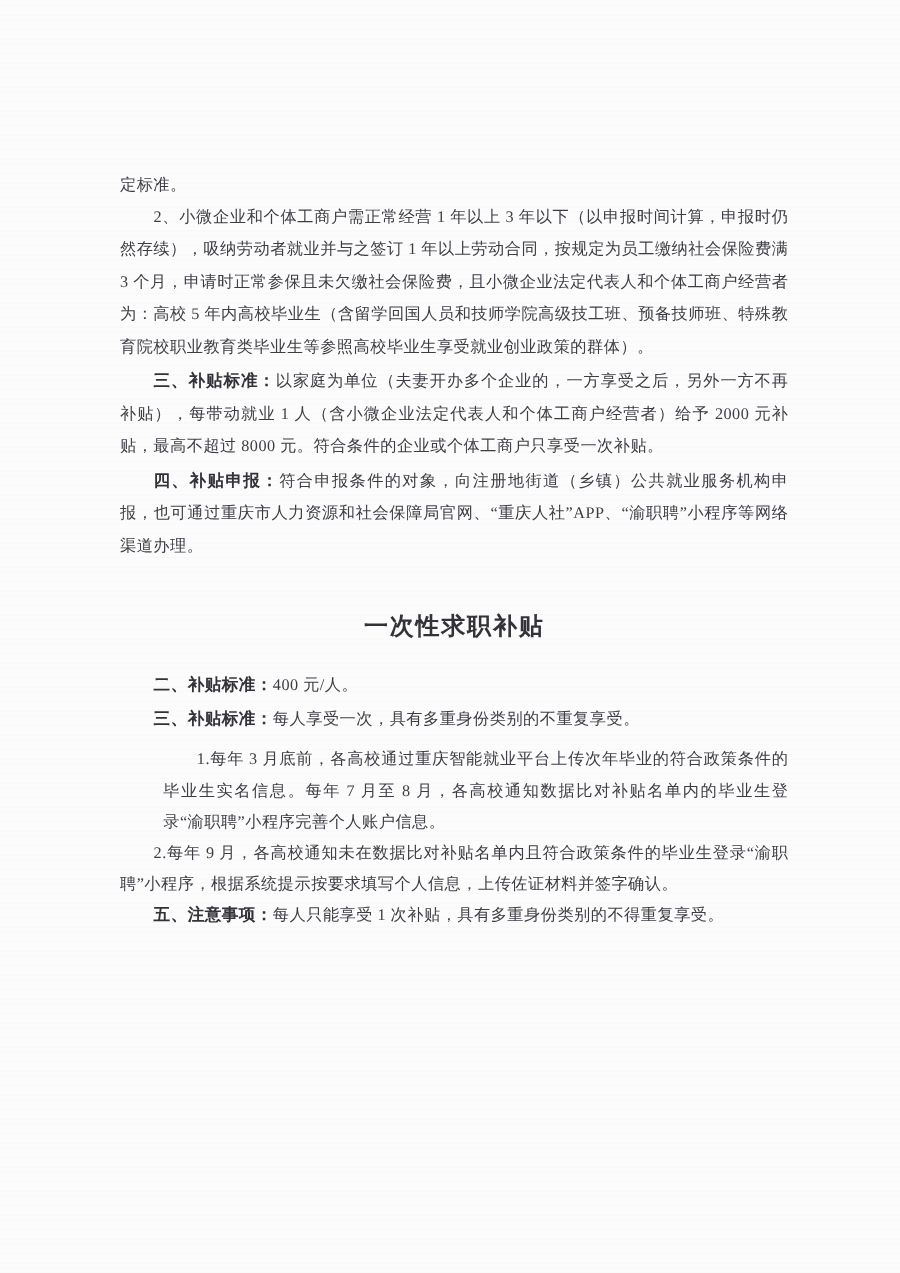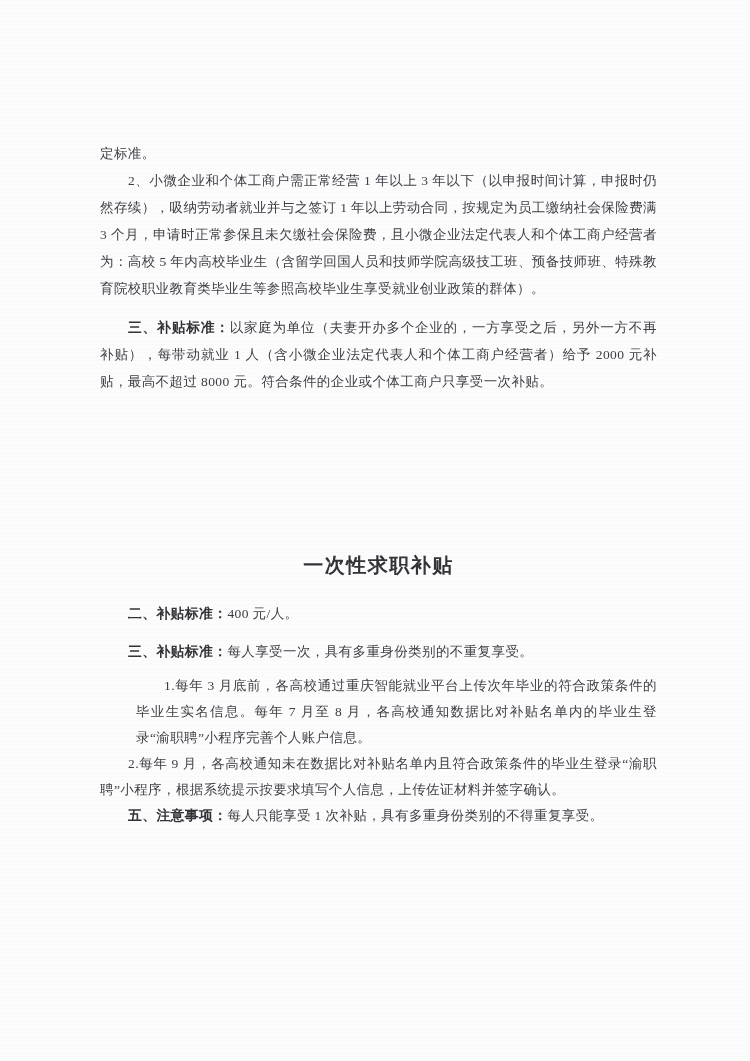--- a/index.html
+++ b/index.html
@@ -21,31 +21,31 @@
       #fcfcfd;
     font-family: "Liberation Serif", "DejaVu Serif", serif;
     color: #3d3d44;
   }
   .content {
     position: absolute;
     left: 100px;
     width: 557px;
   }
   .sec1 { top: 140px; }
-  .sec2 { top: 549px; }
+  .sec2 { top: 506px; }
   .para {
     margin: 0;
     font-size: 13.5px;
     line-height: 27px;
     letter-spacing: 0.4px;
     text-align: justify;
   }
   .sec2 .para { line-height: 26px; }
   .para.indent { text-indent: 28px; }
-  .mt2 { margin-top: 12px; }
+  .mt2 { margin-top: 2px; }
   .mt8 { margin-top: 8px; margin-left: 36px; }
   .label {
     font-weight: 700;
     color: #323238;
     font-family: "Liberation Sans", "DejaVu Sans", sans-serif;
     font-size: 13.8px;
   }
   .title {
     margin: 0 0 20px 0;
     font-size: 20px;
@@ -59,20 +59,21 @@
 </style>
 </head>
 <body>
 
 <div class="page">
 
   <div class="content sec1">
     <p class="para"><span>定标准。</span></p>
     <p class="para indent"><span>2、小微企业和个体工商户需正常经营 1 年以上 3 年以下（以申报时间计算，申报时仍然存续），吸纳劳动者就业并与之签订 1 年以上劳动合同，按规定为员工缴纳社会保险费满 3 个月，申请时正常参保且未欠缴社会保险费，且小微企业法定代表人和个体工商户经营者为：高校 5 年内高校毕业生（含留学回国人员和技师学院高级技工班、预备技师班、特殊教育院校职业教育类毕业生等参照高校毕业生享受就业创业政策的群体）。</span></p>
     <p class="para indent mt2"><span class="label">三、补贴标准：</span><span>以家庭为单位（夫妻开办多个企业的，一方享受之后，另外一方不再补贴），每带动就业 1 人（含小微企业法定代表人和个体工商户经营者）给予 2000 元补贴，最高不超过 8000 元。符合条件的企业或个体工商户只享受一次补贴。</span></p>
+    <p class="para indent mt2"><span class="label">四、补贴申报：</span><span>符合申报条件的对象，向注册地街道（乡镇）公共就业服务机构申报，也可通过重庆市人力资源和社会保障局官网、“重庆人社”APP、“渝职聘”小程序等网络渠道办理。</span></p>
   </div>
 
   <div class="content sec2">
     <h1 class="title">一次性求职补贴</h1>
     <p class="para indent mt2"><span class="label">二、补贴标准：</span><span>400 元/人。</span></p>
     <p class="para indent mt2"><span class="label">三、补贴标准：</span><span>每人享受一次，具有多重身份类别的不重复享受。</span></p>
     <p class="para indent mt8"><span>1.每年 3 月底前，各高校通过重庆智能就业平台上传次年毕业的符合政策条件的毕业生实名信息。每年 7 月至 8 月，各高校通知数据比对补贴名单内的毕业生登录“渝职聘”小程序完善个人账户信息。</span></p>
     <p class="para indent"><span>2.每年 9 月，各高校通知未在数据比对补贴名单内且符合政策条件的毕业生登录“渝职聘”小程序，根据系统提示按要求填写个人信息，上传佐证材料并签字确认。</span></p>
     <p class="para indent"><span class="label">五、注意事项：</span><span>每人只能享受 1 次补贴，具有多重身份类别的不得重复享受。</span></p>
   </div>

